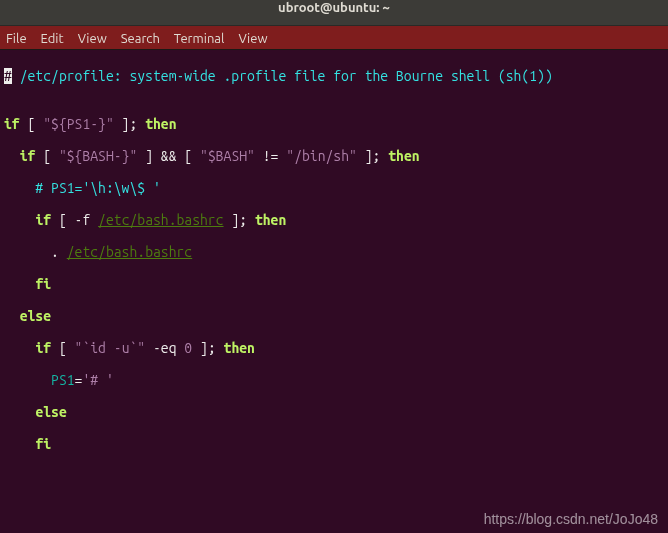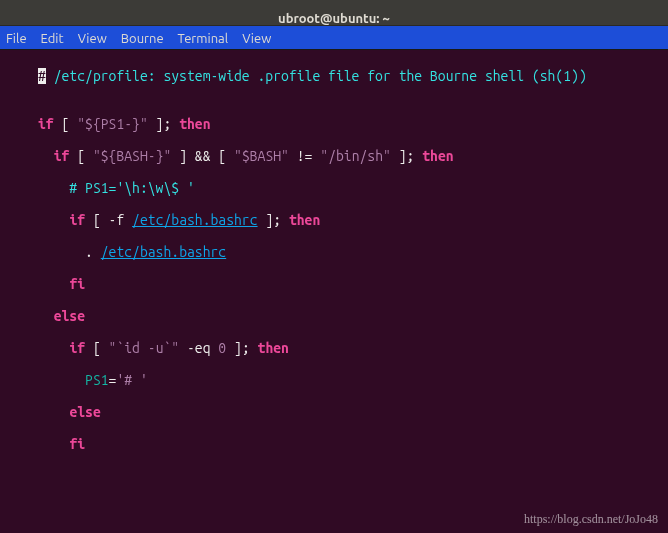--- a/index.html
+++ b/index.html
@@ -10,75 +10,75 @@
   font-family: "Ubuntu Mono", "DejaVu Sans Mono", monospace;
   font-size: 14px;
   overflow: hidden;
   position: relative;
 }
 .titlebar {
   background: #3c3b37;
   color: #dfdbd2;
   height: 26px;
   display: flex;
-  align-items: flex-end;
+  align-items: flex-start;
   justify-content: center;
   font-family: Ubuntu, sans-serif;
   font-size: 13px;
   font-weight: bold;
   border-bottom: 1px solid #2a2926;
 }
 .menubar {
-  background: #1d4ed8;
+  background: #7f1d1d;
   color: #dfdbd2;
   height: 24px;
   display: flex;
   align-items: center;
   padding: 0 6px;
   font-family: Ubuntu, sans-serif;
   font-size: 13px;
   gap: 14px;
   border-bottom: 1px solid #1a1916;
 }
 .menu-item { cursor: pointer; }
 .terminal {
   padding: 2px 4px;
   line-height: 16px;
   white-space: pre;
   color: #eeeeec;
 }
-.line { display: block; margin-left: 34px; }
+.line { display: block; }
 .c-comment { color: #34e2e2; }
-.c-keyword { color: #ec4899; font-weight: bold; }
+.c-keyword { color: #bef264; font-weight: bold; }
 .c-string { color: #ad7fa8; }
-.c-path { color: #0ea5e9; text-decoration: underline; }
+.c-path { color: #4d7c0f; text-decoration: underline; }
 .c-num { color: #ad7fa8; }
 .c-assign { color: #14b8a6; }
 .cursor-bg { background: #eeeeec; color: #300a24; }
 .watermark {
   position: absolute;
   bottom: 6px;
   right: 10px;
   color: rgba(255,255,255,0.55);
-  font-family: Liberation Serif, serif;
-  font-size: 12px;
+  font-family: Liberation Sans, sans-serif;
+  font-size: 14px;
 }
 </style>
 </head>
 <body>
 
 <div class="titlebar">
   <span>ubroot@ubuntu: ~</span>
 </div>
 
 <div class="menubar">
   <span class="menu-item">File</span>
   <span class="menu-item">Edit</span>
   <span class="menu-item">View</span>
-  <span class="menu-item">Bourne</span>
+  <span class="menu-item">Search</span>
   <span class="menu-item">Terminal</span>
   <span class="menu-item">View</span>
 </div>
 
 <div class="terminal">
 <span class="line"><span class="cursor-bg c-comment">#</span><span class="c-comment"> /etc/profile: system-wide .profile file for the Bourne shell (sh(1))</span></span>
 <span class="line"></span>
 <span class="line"><span class="c-keyword">if</span><span> [ </span><span class="c-string">"${PS1-}"</span><span> ]; </span><span class="c-keyword">then</span></span>
 <span class="line"><span>  </span><span class="c-keyword">if</span><span> [ </span><span class="c-string">"${BASH-}"</span><span> ] &amp;&amp; [ </span><span class="c-string">"$BASH"</span><span> != </span><span class="c-string">"/bin/sh"</span><span> ]; </span><span class="c-keyword">then</span></span>
 <span class="line c-comment">    # PS1='\h:\w\$ '</span>

